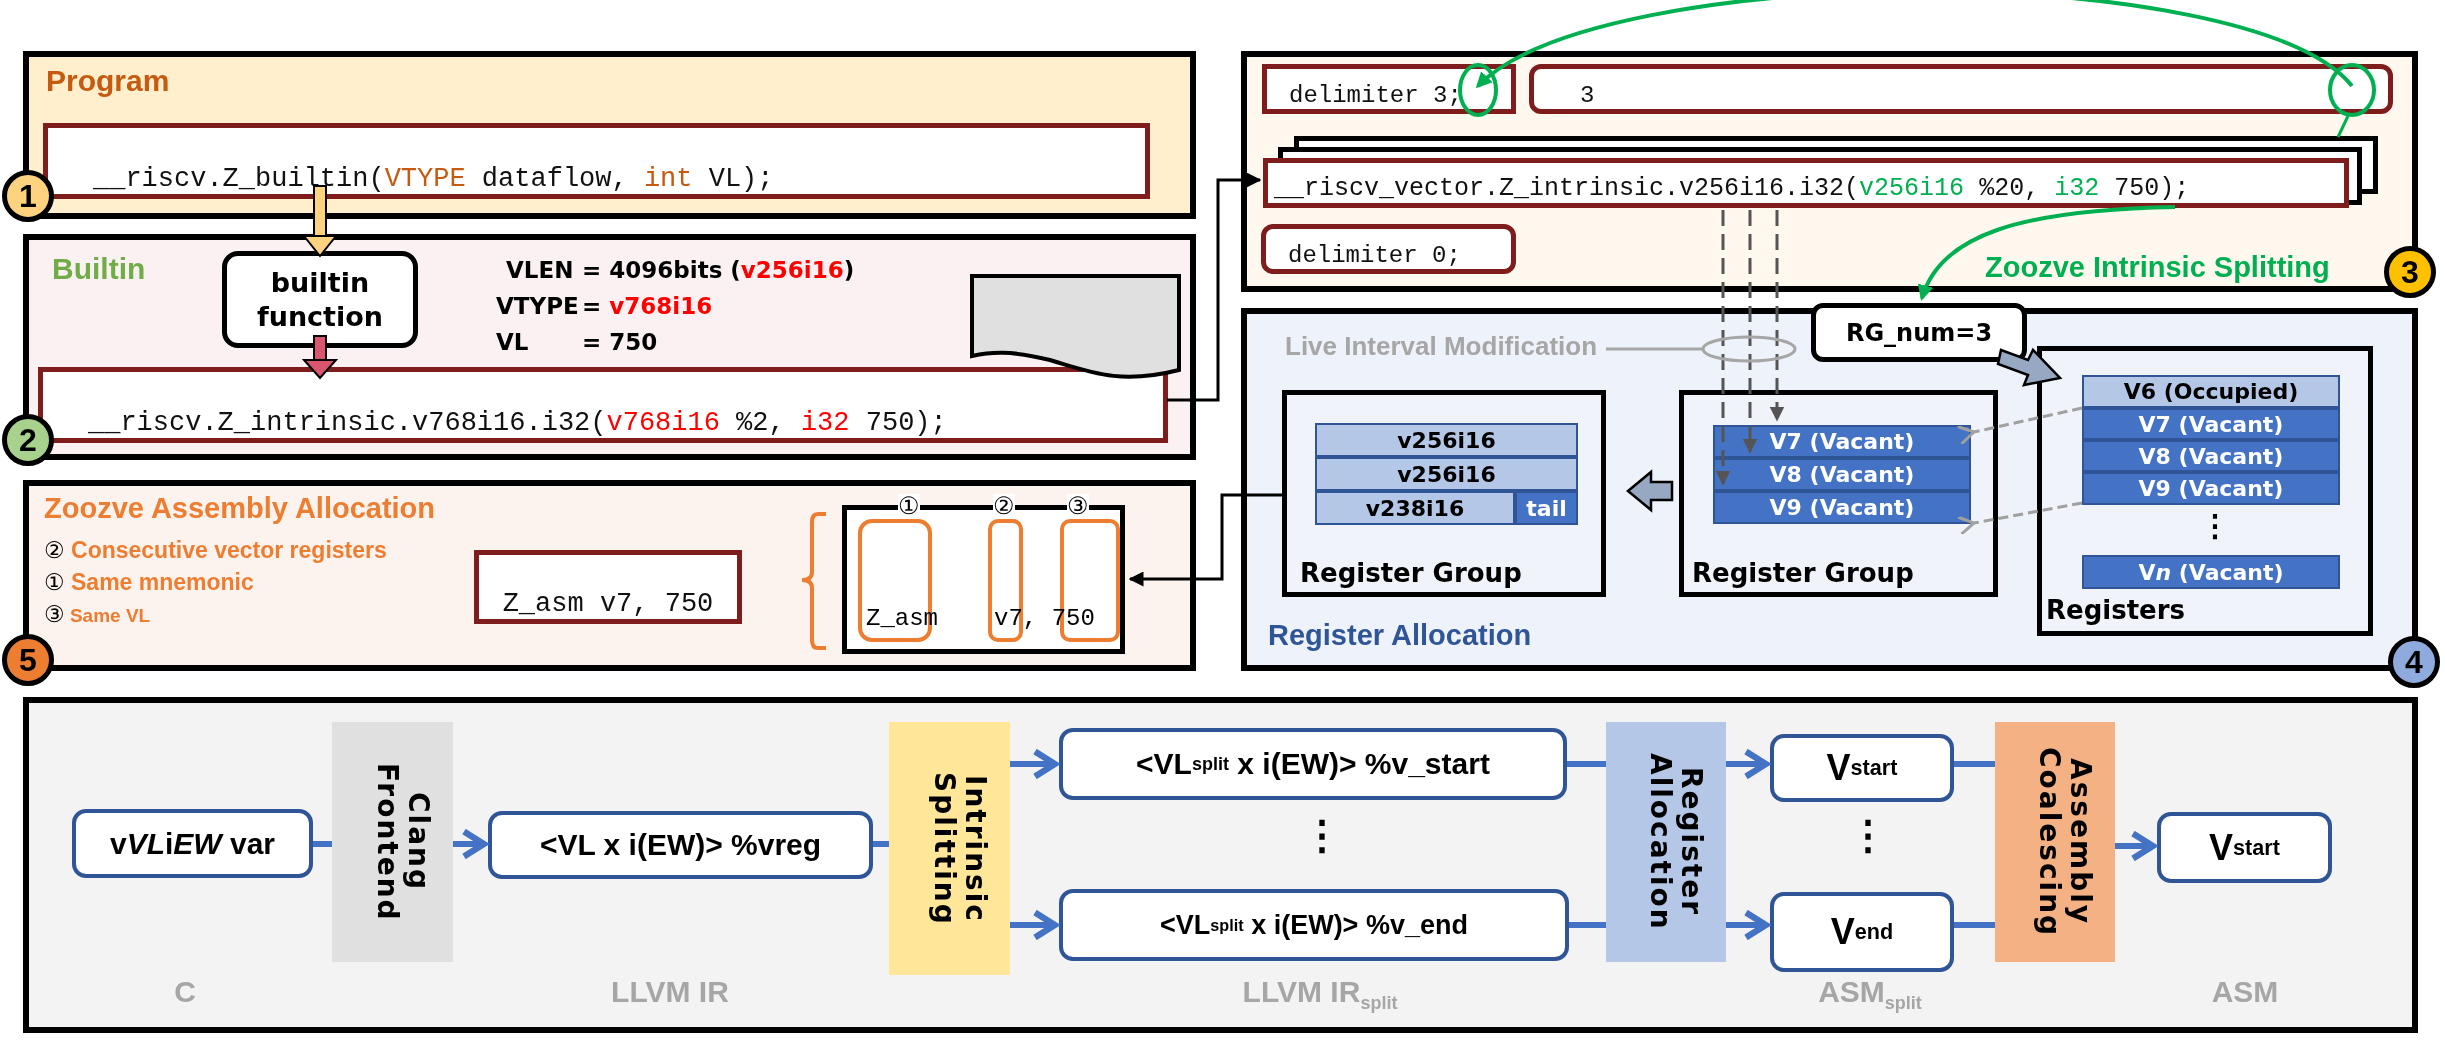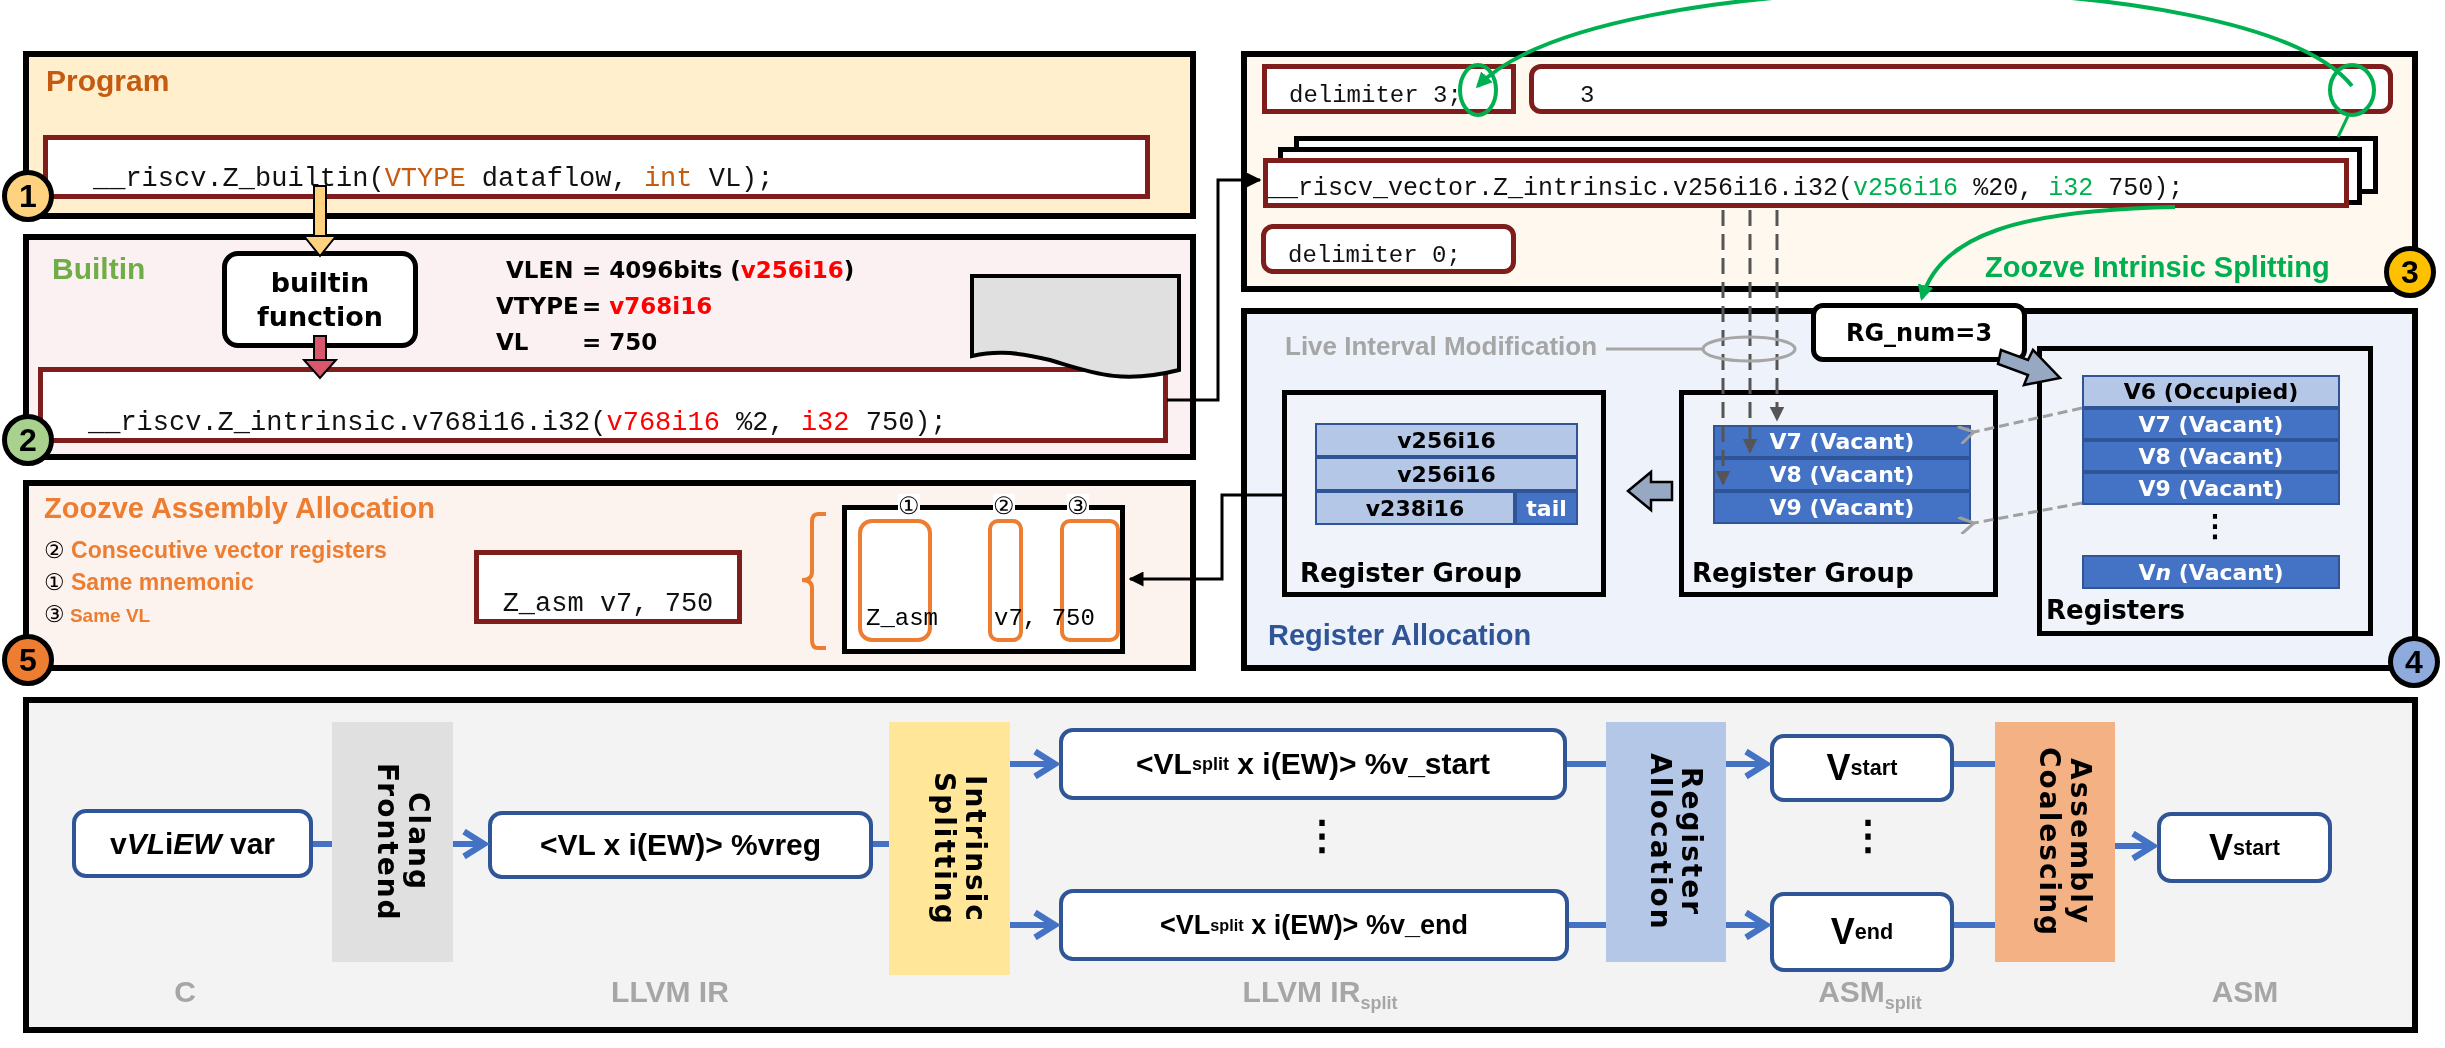--- a/index.html
+++ b/index.html
@@ -20,21 +20,21 @@
   .vbar span { writing-mode:vertical-rl; font-family:"DejaVu Sans", sans-serif; font-weight:bold; font-size:28px; letter-spacing:2px; text-align:center; line-height:1.1; color:#000; }
   .stage-label { position:absolute; font-weight:bold; font-size:30px; color:#A6A6A6; text-align:center; }
   sub { font-size:0.6em; }
   svg { position:absolute; left:0; top:0; }
 </style>
 </head>
 <body>
 
 <div class="panel" style="left:23px;top:51px;width:1173px;height:168px;background:#FFEFCC;"></div>
 <div class="sec-title" style="left:46px;top:64px;color:#C55A11;">Program</div>
-<div class="code-box mono" style="left:43px;top:123px;width:1107px;height:64px;font-size:27px;padding-left:45px;margin-top:12px;">
+<div class="code-box mono" style="left:43px;top:123px;width:1107px;height:76px;font-size:27px;padding-left:45px;">
   <span>__riscv.Z_builtin(</span><span style="color:#C55A11;">VTYPE</span><span> dataflow, </span><span style="color:#C55A11;">int</span><span> VL);</span>
 </div>
 <div class="badge" style="left:2px;top:170px;background:#FFD27F;">1</div>
 
 <div class="panel" style="left:23px;top:234px;width:1173px;height:226px;background:#FCF1F2;"></div>
 <div class="sec-title" style="left:52px;top:252px;color:#70AD47;">Builtin</div>
 <div class="abs" style="left:222px;top:251px;width:196px;height:97px;border:5px solid #000;border-radius:16px;background:#fff;display:flex;flex-direction:column;align-items:center;justify-content:center;font-weight:bold;font-size:27px;font-family:'DejaVu Sans',sans-serif;line-height:1.25;">
   <span>builtin</span>
   <span>function</span>
 </div>
@@ -72,21 +72,21 @@
 
 <div class="panel" style="left:1241px;top:51px;width:1177px;height:241px;background:#FFF8EE;"></div>
 <div class="code-box mono" style="left:1262px;top:64px;width:254px;height:50px;font-size:24px;padding-left:22px;">
   <span>delimiter </span><span>3</span><span>;</span>
 </div>
 <div class="code-box mono" style="left:1529px;top:64px;width:864px;height:50px;font-size:24px;border-radius:12px;padding-left:46px;">
   <span>3</span>
 </div>
 <div class="abs" style="left:1294px;top:136px;width:1084px;height:58px;border:5px solid #000;background:#fff;"></div>
 <div class="abs" style="left:1278px;top:147px;width:1084px;height:58px;border:5px solid #000;background:#fff;"></div>
-<div class="code-box mono" style="left:1263px;top:158px;width:1086px;height:50px;font-size:25px;padding-left:0;">
+<div class="code-box mono" style="left:1263px;top:158px;width:1086px;height:50px;font-size:25px;padding-left:6px;">
   <span>__riscv_vector.Z_intrinsic.v256i16.i32(</span><span style="color:#00B050;">v256i16</span><span> %20, </span><span style="color:#00B050;">i32</span><span> 750);</span>
 </div>
 <div class="code-box mono" style="left:1261px;top:224px;width:255px;height:50px;font-size:24px;padding-left:22px;border-radius:12px;">delimiter 0;</div>
 <div class="sec-title" style="left:1985px;top:251px;color:#00B050;font-size:29px;">Zoozve Intrinsic Splitting</div>
 <div class="badge" style="left:2384px;top:246px;background:#FFC000;">3</div>
 
 <div class="panel" style="left:1241px;top:308px;width:1177px;height:363px;background:#EEF2FA;"></div>
 <div class="abs" style="left:1285px;top:331px;font-weight:bold;font-size:26px;color:#A6A6A6;">Live Interval Modification</div>
 <div class="abs" style="left:1811px;top:303px;width:216px;height:59px;border:5px solid #000;border-radius:12px;background:#fff;display:flex;align-items:center;justify-content:center;font-weight:bold;font-size:24px;font-family:'DejaVu Sans',sans-serif;">RG_num=3</div>
 

